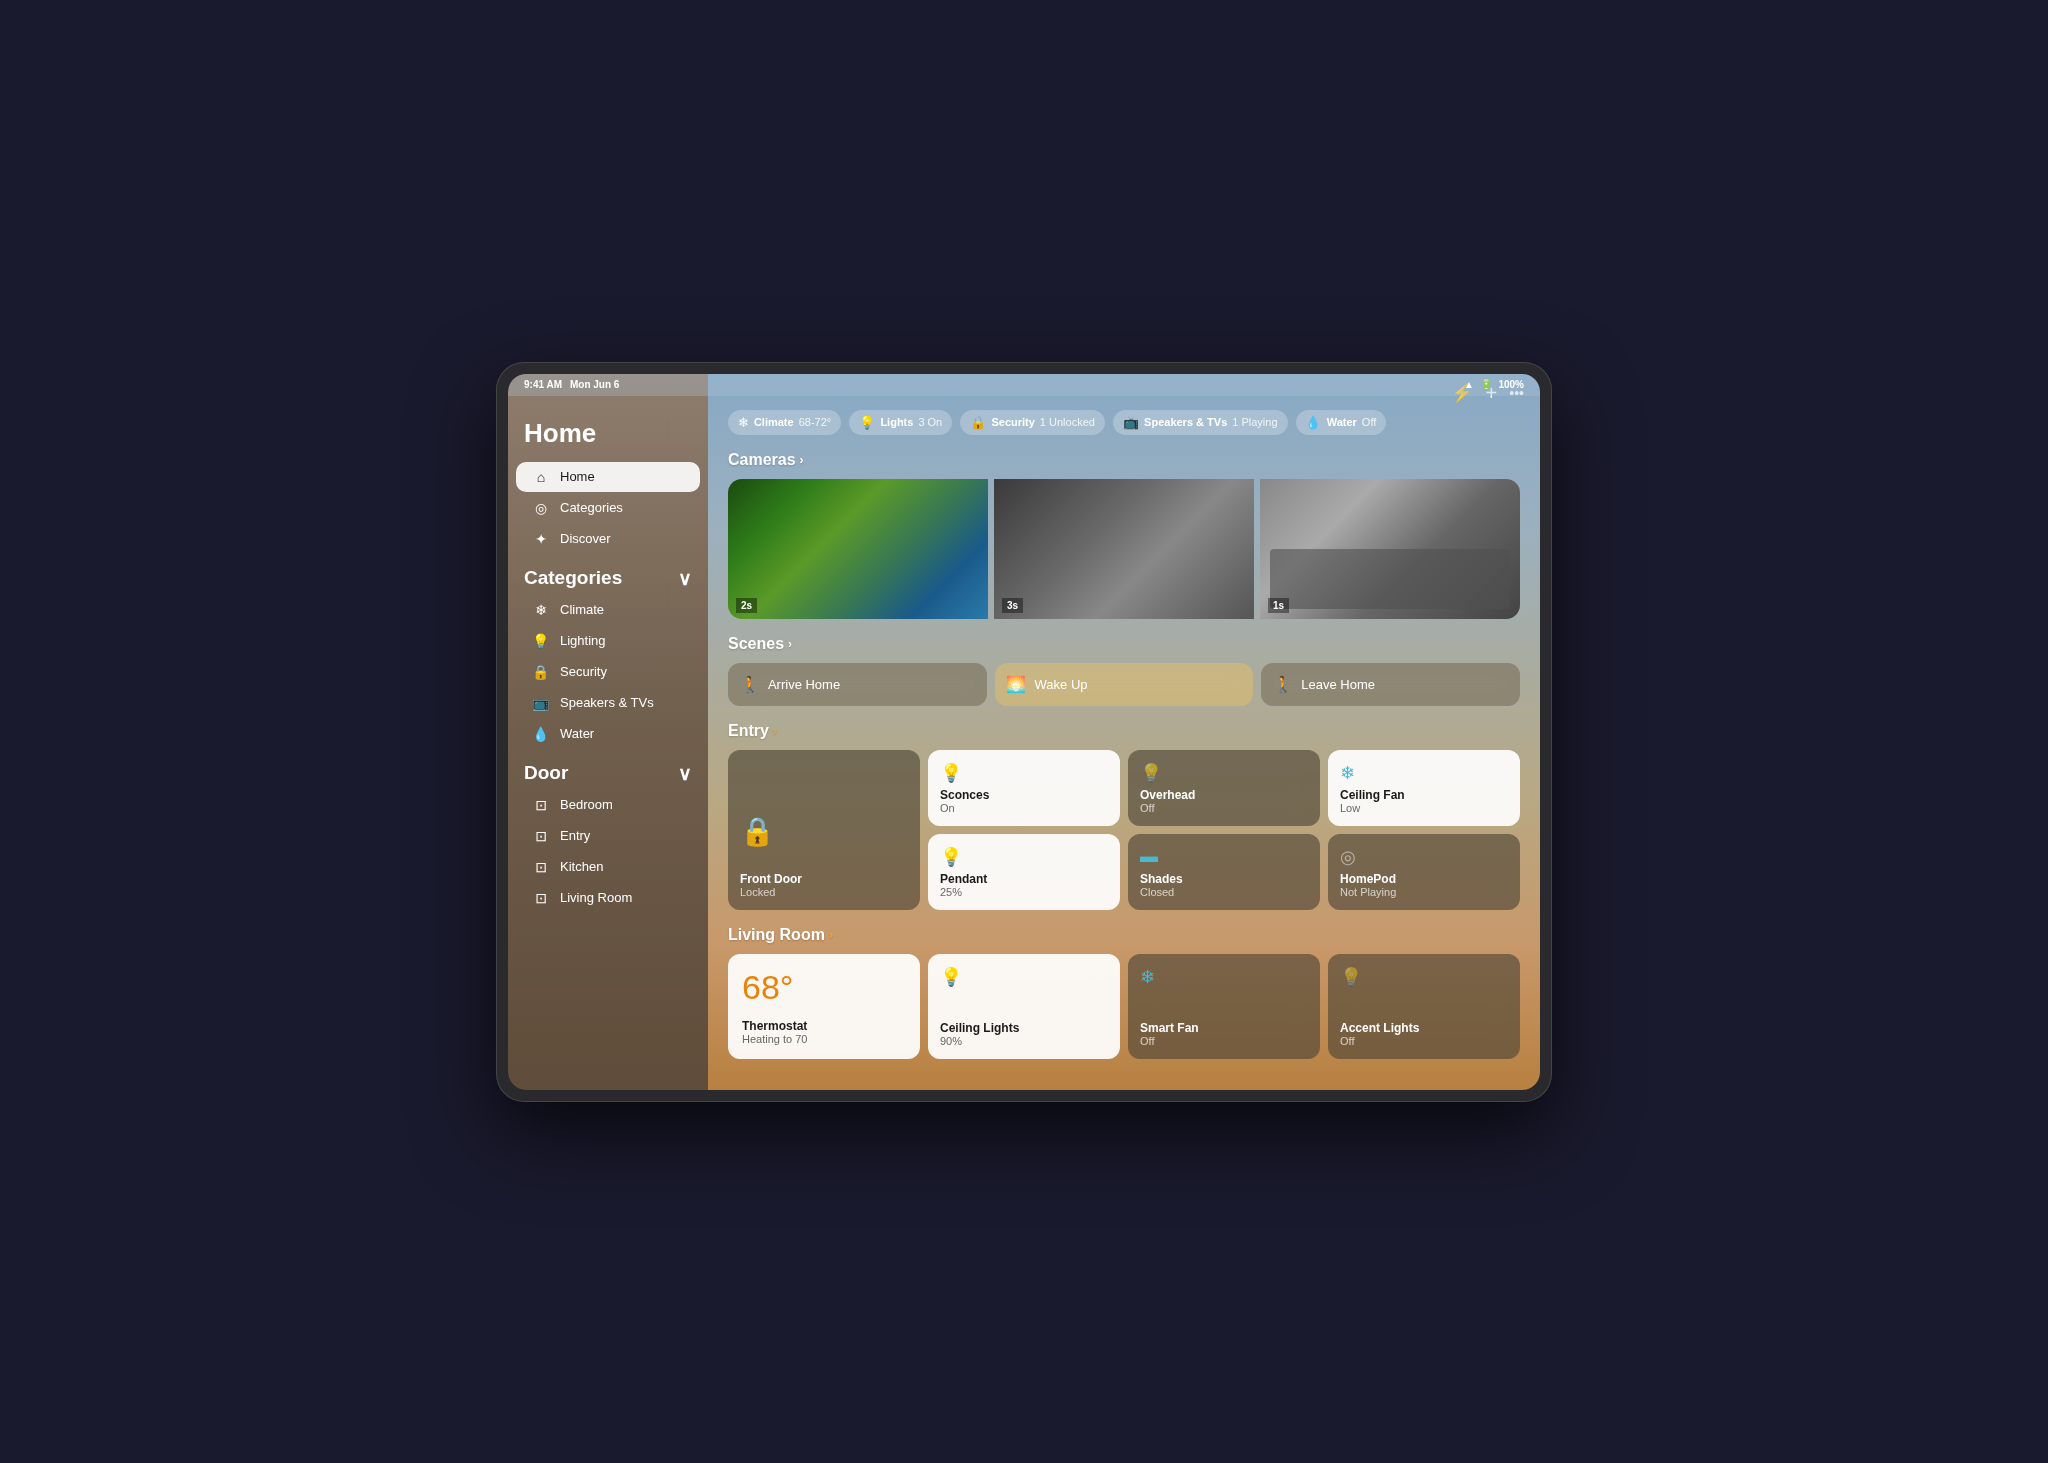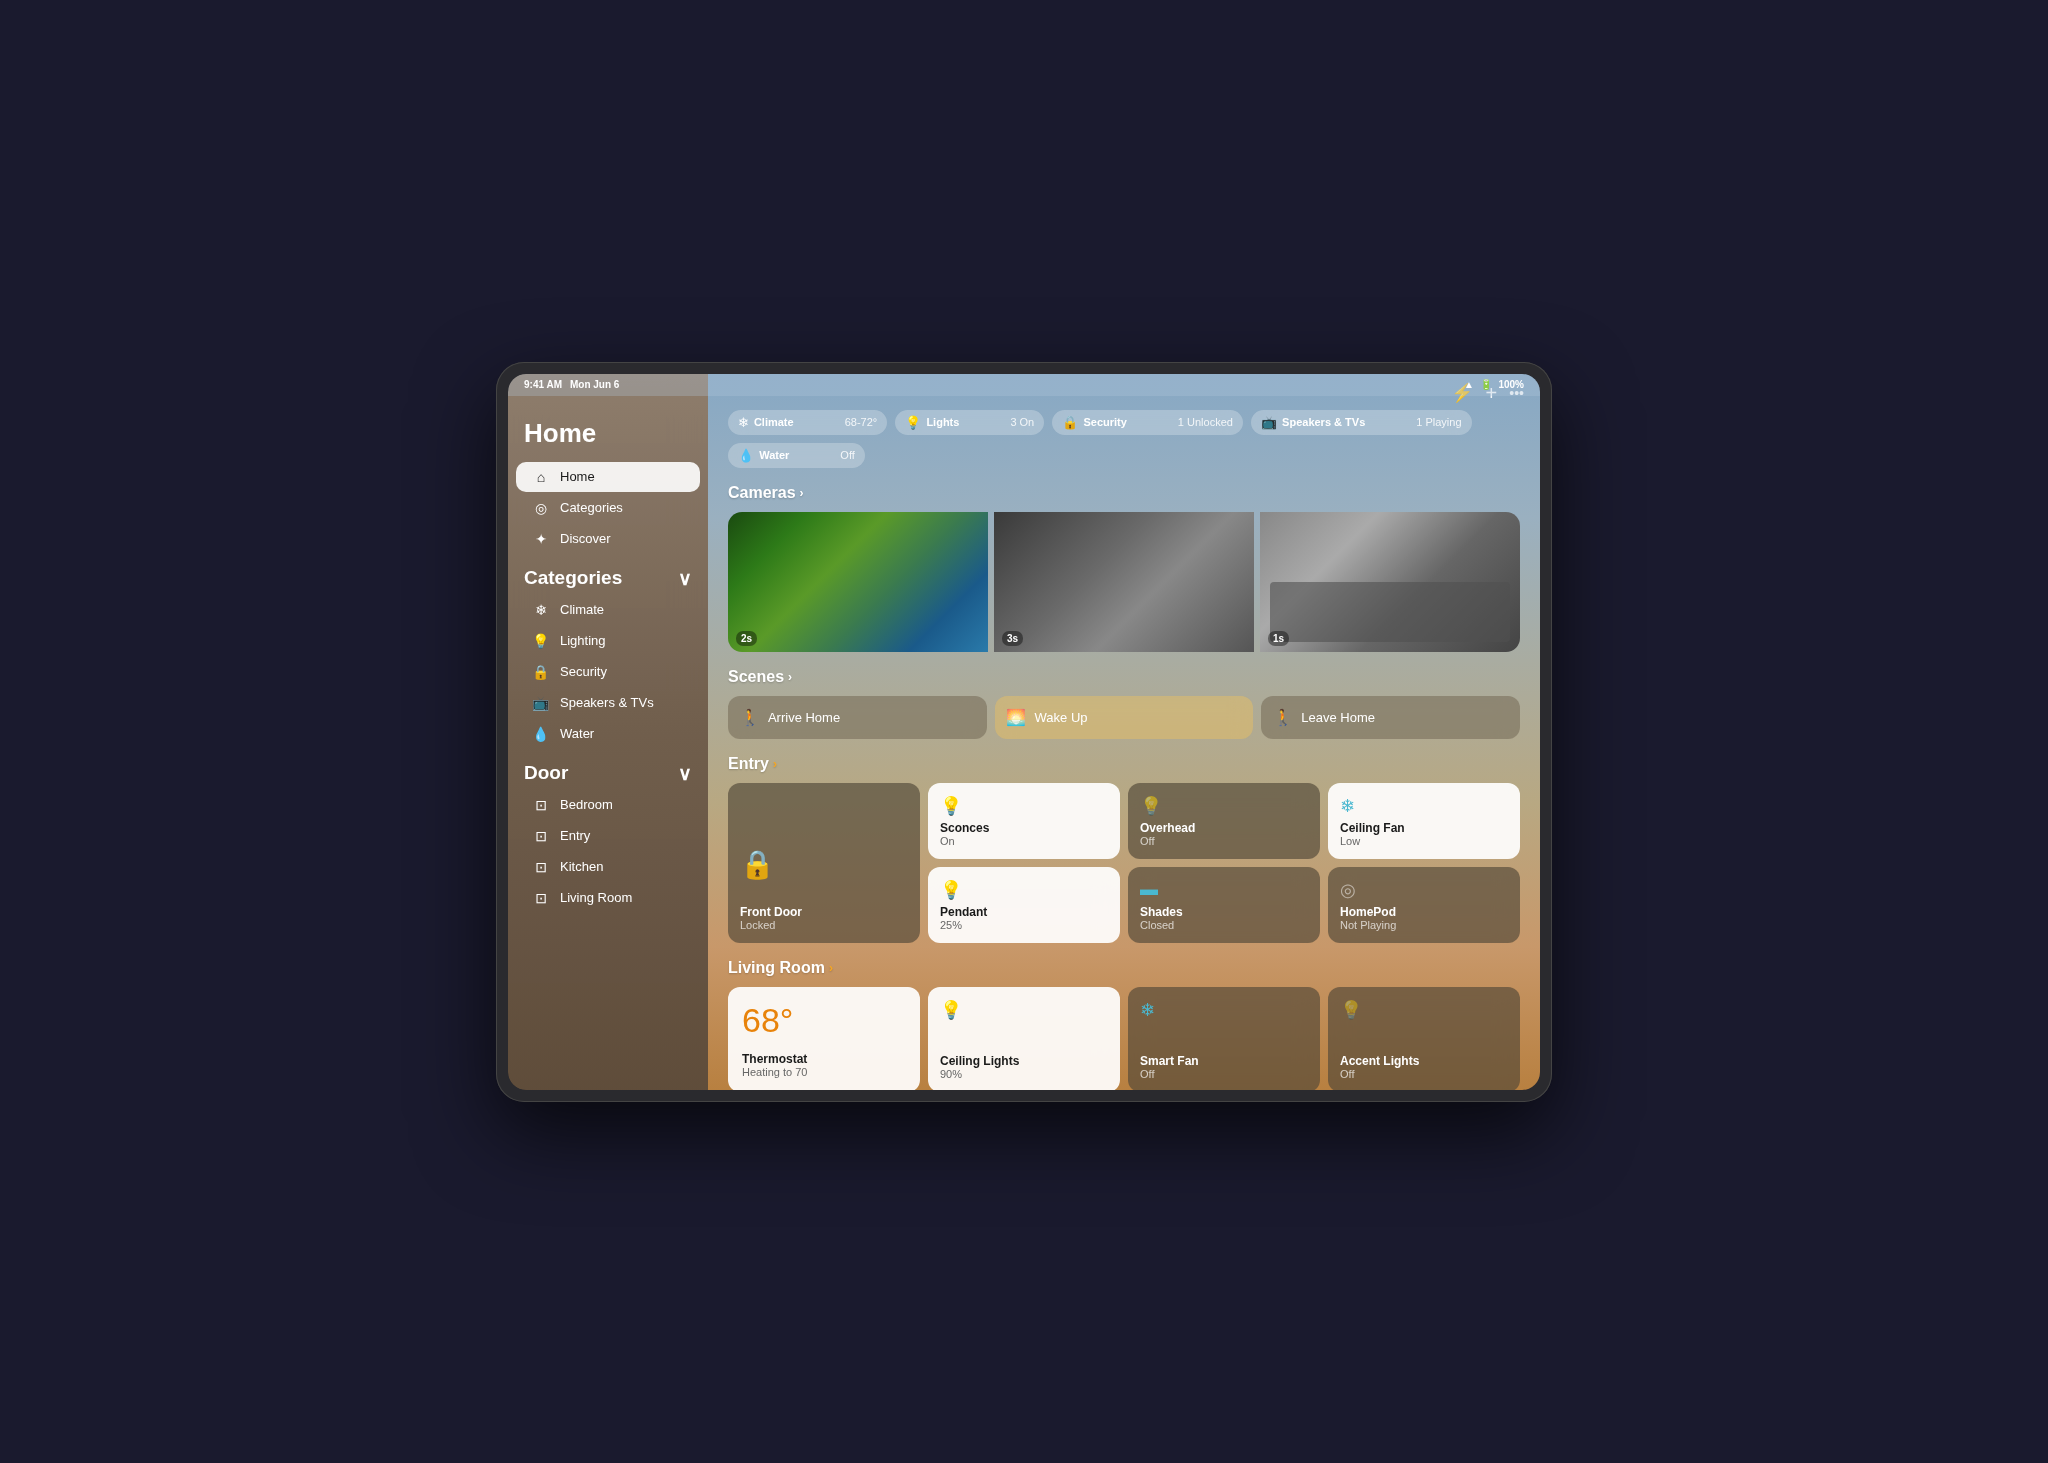--- a/index.html
+++ b/index.html
@@ -166,21 +166,21 @@
       align-items: center;
       gap: 5px;
       color: white;
       font-size: 11px;
       font-weight: 500;
       cursor: pointer;
     }
 
     .pill-icon { font-size: 13px; }
     .pill-label { font-weight: 600; }
-    .pill-value { opacity: 0.85; margin-left: 46px; }
+    .pill-value { opacity: 0.85; }
 
     
     .section-header {
       color: white;
       font-size: 16px;
       font-weight: 600;
       margin-bottom: 10px;
       display: flex;
       align-items: center;
       gap: 4px;
@@ -215,21 +215,21 @@
 
     .camera-label {
       position: absolute;
       bottom: 6px;
       left: 8px;
       color: white;
       font-size: 10px;
       font-weight: 600;
       background: rgba(0,0,0,0.4);
       padding: 2px 5px;
-      border-radius: 7px;
+      border-radius: 0;
       margin-top: 31px;
     }
 
     .camera-bg-pool {
       background: linear-gradient(135deg, #2d5a1a 0%, #4a8a20 30%, #7aaa40 50%, #1a6a9a 70%, #3a8aba 100%);
     }
     .camera-bg-garage {
       background: linear-gradient(135deg, #3a3a3a 0%, #6a6a6a 40%, #888 60%, #555 100%);
     }
 

